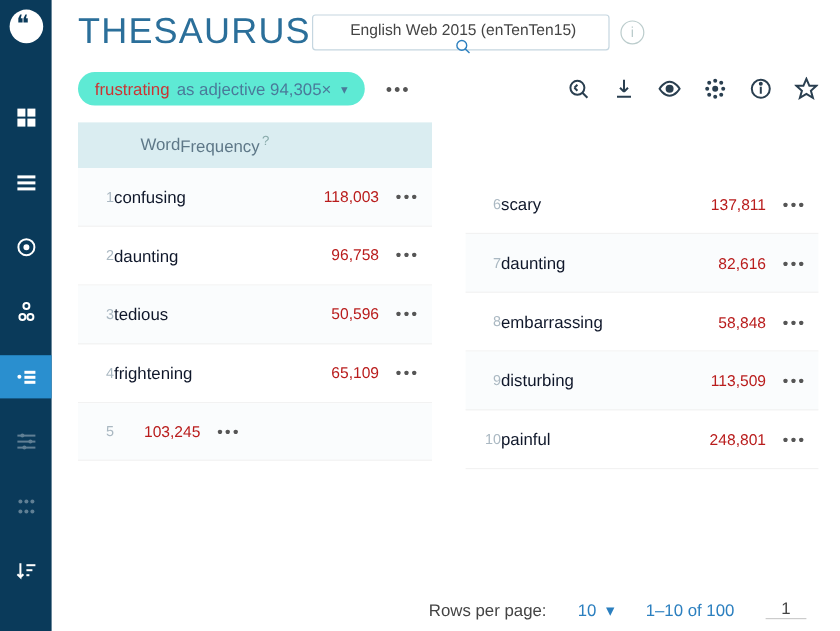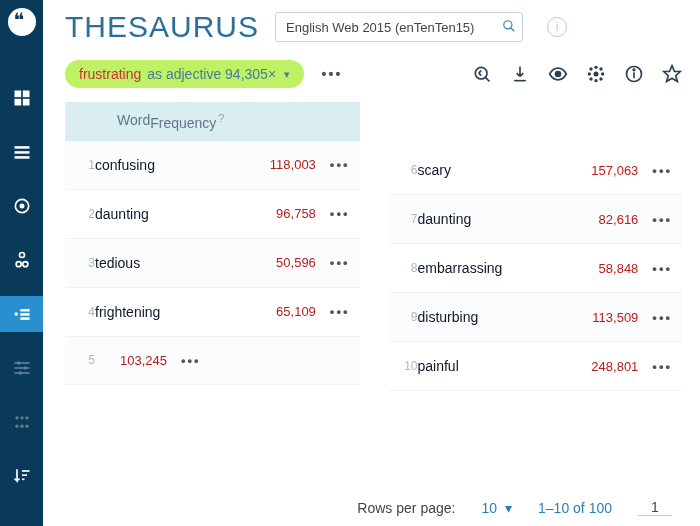--- a/index.html
+++ b/index.html
@@ -6,28 +6,28 @@
   body { font-family: -apple-system, BlinkMacSystemFont, "Segoe UI", Arial, sans-serif; background: #fff; color: #333; width: 700px; height: 526px; overflow: hidden; }
   .layout { display: flex; height: 100%; }
   .sidebar { width: 43px; background: #0a3a5a; display: flex; flex-direction: column; align-items: center; padding-top: 8px; gap: 18px; }
   .sidebar .logo { width: 28px; height: 28px; background: #fff; border-radius: 50%; position: relative; margin-bottom: 26px; }
   .sidebar .logo::before { content: "❝"; position: absolute; top: 0px; left: 6px; font-size: 20px; color: #0a3a5a; }
   .side-item { width: 43px; height: 36px; display: flex; align-items: center; justify-content: center; cursor: pointer; }
   .side-item.active { background: #2a8fcf; }
   .side-item svg { width: 20px; height: 20px; }
   .side-item.dim svg { opacity: 0.35; }
   .main { flex: 1; padding: 10px 18px 0 22px; position: relative; }
-  .header-row { display: flex; align-items: center; gap: 16px; }
+  .header-row { display: flex; align-items: center; gap: 1px; }
   .title { font-size: 30px; font-weight: 300; color: #2b6f9a; letter-spacing: 1px; }
-  .corpus-box { border: 1px solid #c5d6e0; border-radius: 3px; display: flex; align-items: center; padding: 4px 6px 4px 10px; width: 248px; height: 30px; }
+  .corpus-box { border: 1px solid #c5d6e0; border-radius: 3px; display: flex; align-items: center; padding: 4px 6px 4px 10px; width: 248px; height: 30px; flex-direction: column; }
   .corpus-box span.txt { flex: 1; font-size: 13px; color: #444; }
   .corpus-box .sicon { color: #2b7fbf; font-size: 14px; }
   .info-circle { width: 20px; height: 20px; border: 1.5px solid #bcc; border-radius: 50%; display: flex; align-items: center; justify-content: center; font-size: 12px; color: #bcc; margin-left: 8px; }
   .chip-row { display: flex; align-items: center; margin-top: 16px; }
-  .chip { background: #bef264; border-radius: 16px; padding: 6px 14px; font-size: 14px; display: inline-flex; align-items: center; gap: 6px; }
+  .chip { background: #5eead4; border-radius: 16px; padding: 6px 14px; font-size: 14px; display: inline-flex; align-items: center; gap: 6px; }
   .chip-word { color: #c33; }
   .chip-rest { color: #4a7a9a; }
   .chip-chevron { color: #4a7a9a; font-size: 11px; margin-left: 2px; }
   .dots { color: #555; letter-spacing: 2px; font-size: 14px; font-weight: bold; margin-left: 18px; cursor: pointer; }
   .toolbar { margin-left: auto; display: flex; align-items: center; gap: 18px; color: #2a3f50; }
   .toolbar .ico { cursor: pointer; display: flex; align-items: center; justify-content: center; }
   .toolbar svg { width: 20px; height: 20px; }
   .tables { display: flex; gap: 28px; margin-top: 14px; }
   .col { flex: 1; }
   .thead { background: #daedf1; display: flex; padding: 10px 12px 10px 12px; font-size: 14px; color: #5e7888; }
@@ -223,21 +223,21 @@
           <span class="rank">5</span>
           <span class="freq">103,245</span>
           <span class="rowdots">•••</span>
         </div>
       </div>
 
       <div class="col col2">
         <div class="row">
           <span class="rank">6</span>
           <span class="word">scary</span>
-          <span class="freq">157,063</span>
+          <span class="freq">137,811</span>
           <span class="rowdots">•••</span>
         </div>
         <div class="row">
           <span class="rank">7</span>
           <span class="word">daunting</span>
           <span class="freq">82,616</span>
           <span class="rowdots">•••</span>
         </div>
         <div class="row">
           <span class="rank">8</span>

